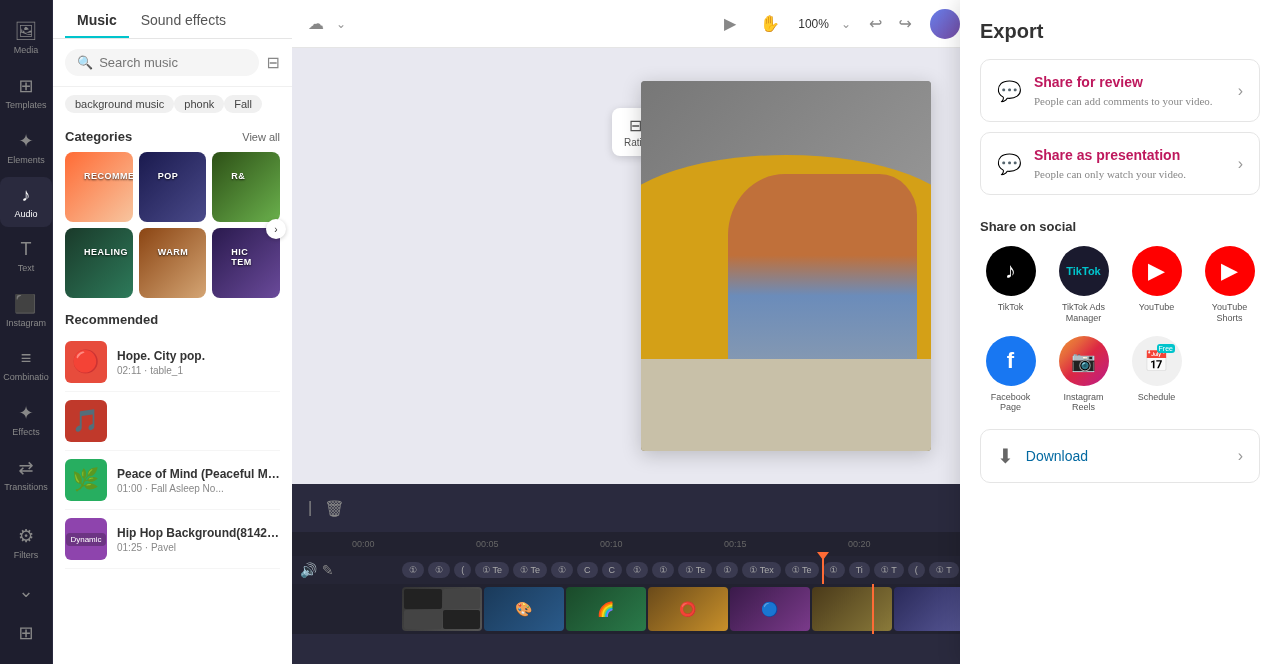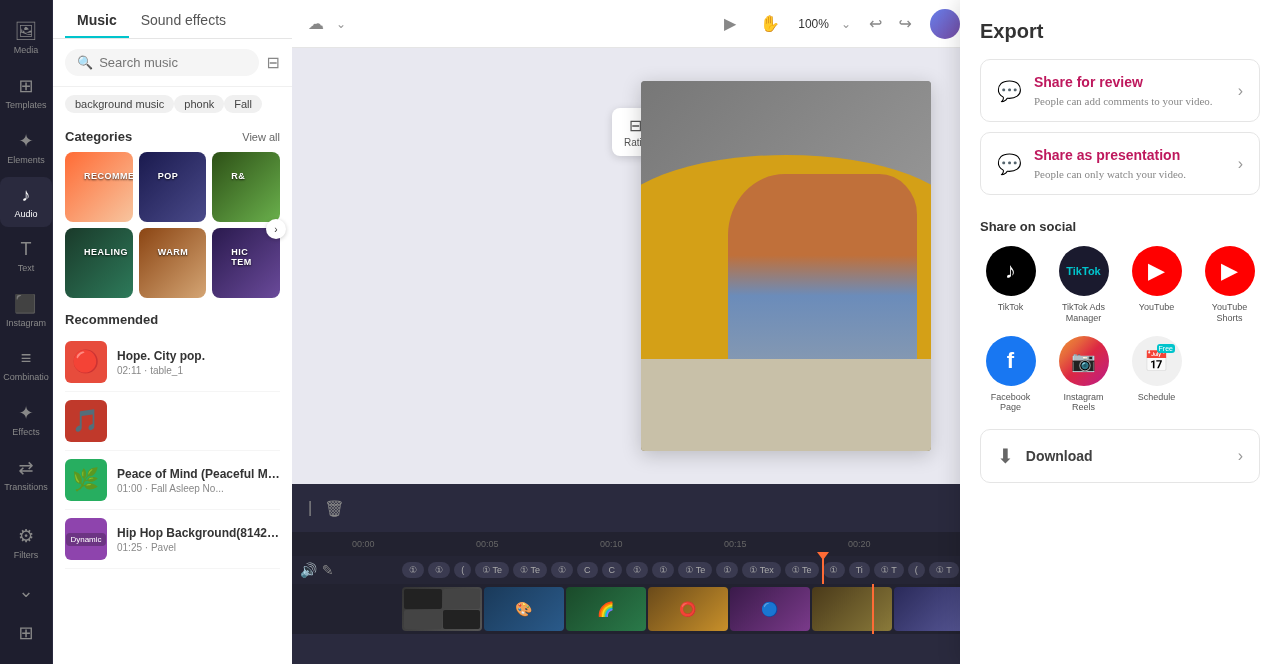--- a/index.html
+++ b/index.html
@@ -478,21 +478,21 @@
     .download-option {
       display: flex;
       align-items: center;
       padding: 14px 16px;
       border: 1px solid #e5e5e5;
       border-radius: 10px;
       cursor: pointer;
       gap: 12px;
     }
     .download-icon { font-size: 20px; color: #666; }
-    .download-label { font-size: 14px; font-weight: 700; color: #404040; flex: 1; }
+    .download-label { font-size: 14px; font-weight: 400; color: #0369a1; flex: 1; }
     .download-chevron { color: #999; font-size: 16px; }
   </style>
 </head>
 <body>
 
 <div class="sidebar-icons">
   <div class="sidebar-icon-item">
     <span class="icon-shape">🖼</span>
     <span class="icon-label">Media</span>
   </div>

